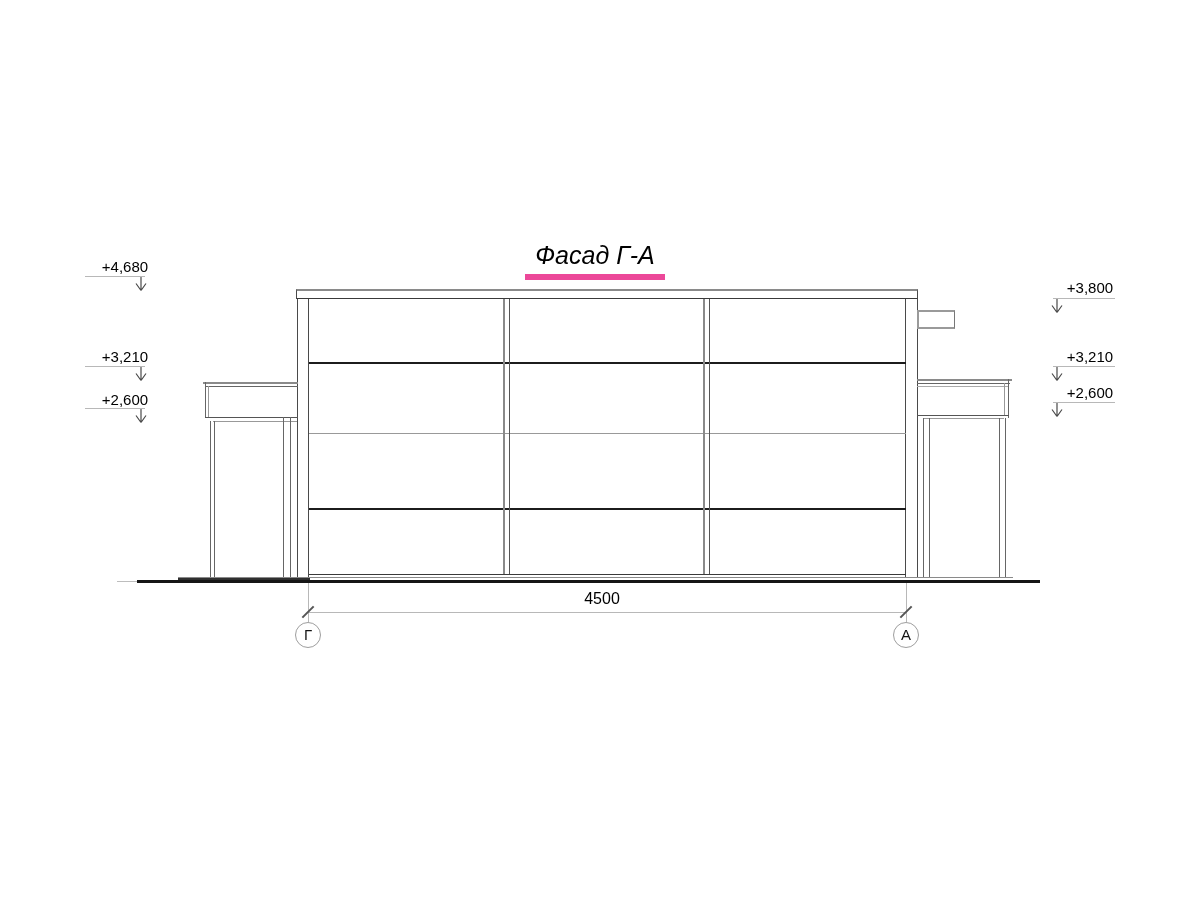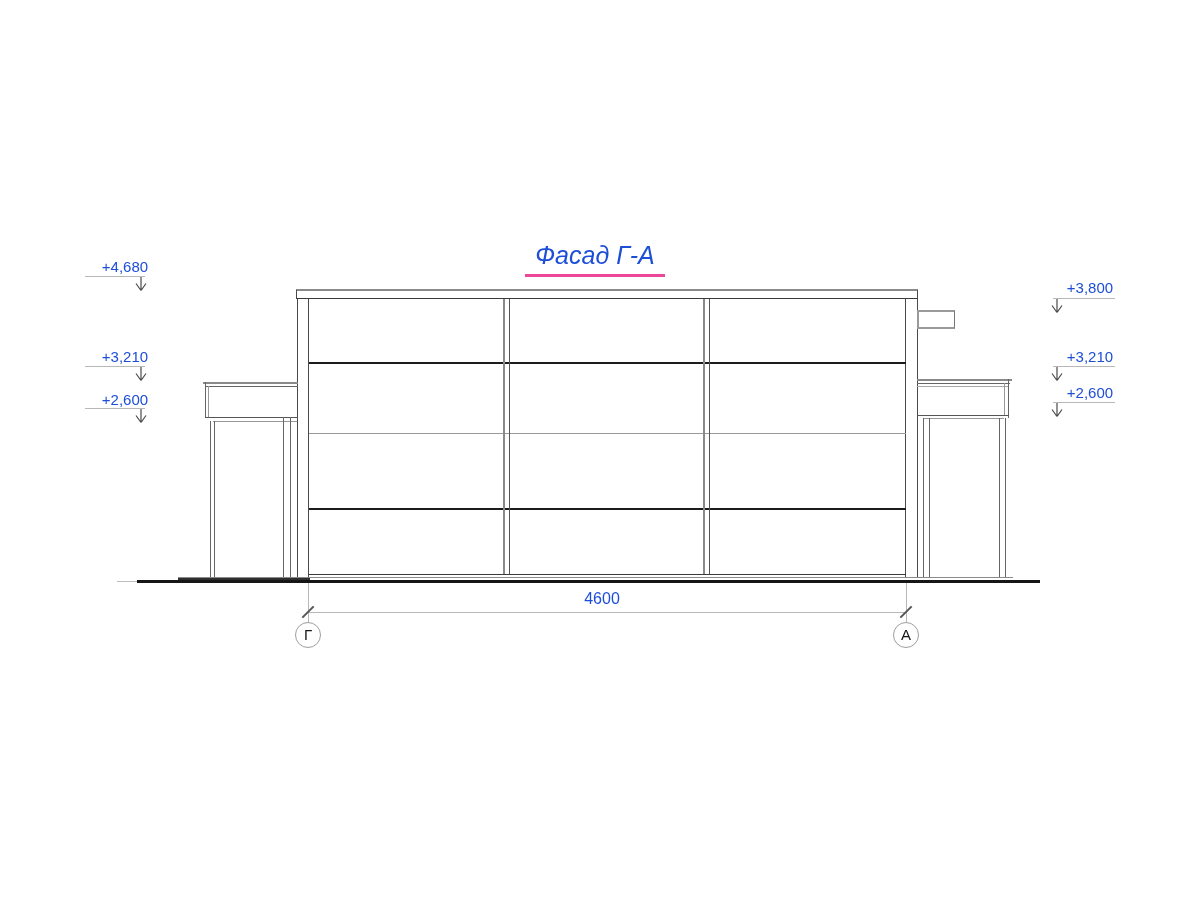--- a/index.html
+++ b/index.html
@@ -2,23 +2,23 @@
 <html><head>
 <meta charset="utf-8">
 <style>
   html,body{margin:0;padding:0;background:#fff;}
   .canvas{
     position:relative;width:1200px;height:900px;background:#fff;overflow:hidden;
     font-family:"Liberation Sans",sans-serif;color:#141414;
   }
   .abs{position:absolute;}
   .ln{position:absolute;background:#555;}
-  .txt{position:absolute;white-space:nowrap;color:#1d4ed8;}
+  .txt{position:absolute;white-space:nowrap;color:#000000;}
   .title{font-style:italic;font-size:25px;text-align:center;}
-  .title span{display:inline-block;border-bottom:3px solid #ec4899;padding:0 10px 4px 10px;}
+  .title span{display:inline-block;border-bottom:6px solid #ec4899;padding:0 10px 4px 10px;}
   .elev-label{font-size:15px;text-align:center;}
   .dim-label{font-size:16px;text-align:center;}
   .bubble{
     position:absolute;width:26px;height:26px;border:1px solid #9e9e9e;border-radius:50%;
     box-sizing:border-box;background:#fff;font-size:15px;line-height:24px;text-align:center;
   }
   .wall{position:absolute;box-sizing:border-box;border-left:1px solid #4a4a4a;border-right:1px solid #4a4a4a;background:#fff;}
   .col{position:absolute;box-sizing:border-box;border-left:1px solid #666;border-right:1px solid #666;}
   .parapet{
     position:absolute;box-sizing:border-box;background:#fff;
@@ -111,18 +111,18 @@
   <div class="ln" style="left:178px;top:577px;width:835px;height:1px;background:#8a8a8a;"></div>
   <div class="ln" style="left:178px;top:578px;width:132px;height:2px;background:#2f2f2f;"></div>
   <div class="ln" style="left:137px;top:580px;width:903px;height:3px;background:#161616;"></div>
   <div class="ln" style="left:117px;top:581px;width:20px;height:1px;background:#bdbdbd;"></div>
 
   <div class="ln" style="left:308px;top:583px;width:1px;height:39px;background:#b8b8b8;"></div>
   <div class="ln" style="left:906px;top:583px;width:1px;height:39px;background:#b8b8b8;"></div>
   <div class="ln" style="left:308px;top:612px;width:598px;height:1px;background:#b8b8b8;"></div>
   <div class="tick" style="left:300px;top:611px;width:16px;height:2px;"></div>
   <div class="tick" style="left:898px;top:611px;width:16px;height:2px;"></div>
-  <div class="txt dim-label" style="left:557px;top:590px;width:90px;">4600</div>
+  <div class="txt dim-label" style="left:557px;top:590px;width:90px;">4500</div>
 
   <div class="bubble" style="left:295px;top:622px;">Г</div>
   <div class="bubble" style="left:893px;top:622px;">А</div>
 
 </div>
 
 </body></html>

